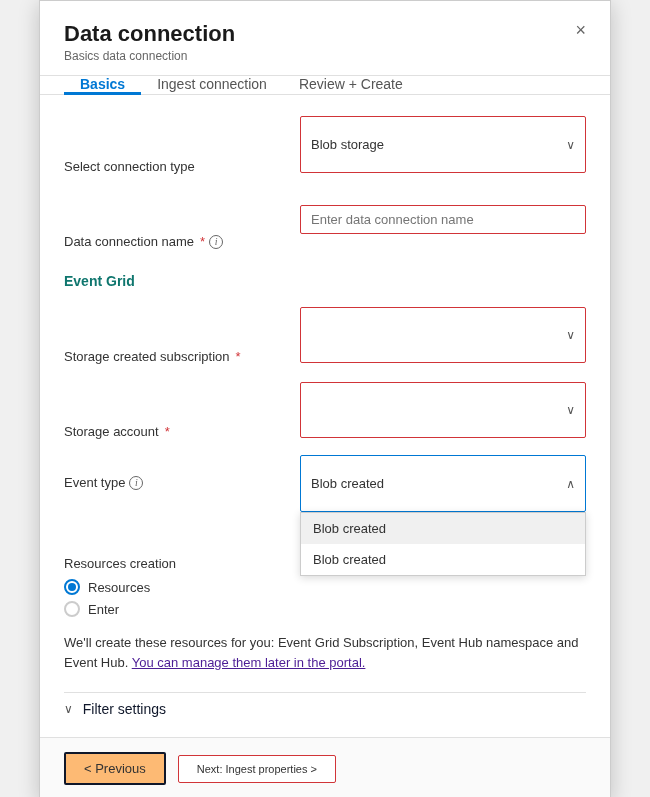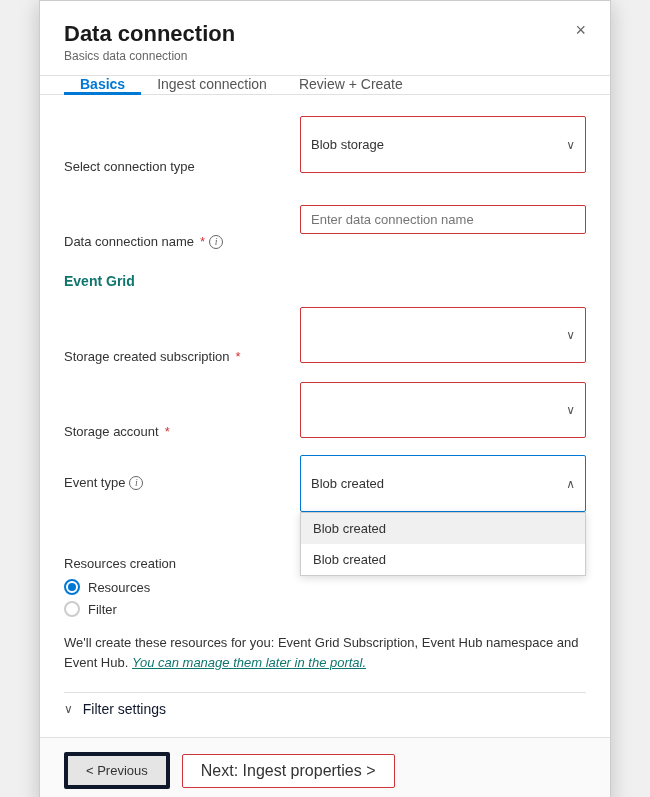--- a/index.html
+++ b/index.html
@@ -204,23 +204,22 @@
       font-size: 13px;
       color: #333;
     }
     .info-text {
       font-size: 13px;
       color: #333;
       line-height: 1.5;
       margin-bottom: 20px;
     }
     .info-text a {
-      color: #0f766e;
+      color: #4c1d95;
       text-decoration: underline;
-      font-style: italic;
     }
     .filter-section {
       display: flex;
       align-items: center;
       gap: 10px;
       padding-top: 8px;
       border-top: 1px solid #e0e0e0;
       margin-top: 8px;
     }
     .chevron-icon {
@@ -235,32 +234,32 @@
     .dialog-footer {
       padding: 14px 24px;
       border-top: 1px solid #e0e0e0;
       display: flex;
       gap: 12px;
       align-items: center;
       background: #fafafa;
     }
     .btn-secondary {
       padding: 7px 18px;
-      border: 4px solid #0f172a;
-      background: #e5e5e5;
+      border: 2px solid #0f172a;
+      background: #fdba74;
       font-size: 13px;
       color: #333;
       cursor: pointer;
       border-radius: 2px;
     }
     .btn-primary-outline {
       padding: 7px 18px;
       border: 1.5px solid #d13438;
       background: #fff;
-      font-size: 16px;
+      font-size: 11px;
       color: #333;
       cursor: pointer;
       border-radius: 2px;
     }
   </style>
 </head>
 <body>
 
 <div class="dialog">
 
@@ -350,21 +349,21 @@
       <div class="form-label" style="margin-bottom:8px;width:auto;">Resources creation</div>
       <div class="radio-group">
         <label class="radio-option">
           <div class="radio-input checked">
             <div class="radio-inner"></div>
           </div>
           <span class="radio-label">Resources</span>
         </label>
         <label class="radio-option">
           <div class="radio-input"></div>
-          <span class="radio-label">Filter</span>
+          <span class="radio-label">Enter</span>
         </label>
       </div>
     </div>
 
     <div class="info-text">
       <span>We'll create these resources for you: Event Grid Subscription, Event Hub namespace and Event Hub.</span>
       <a href="#">You can manage them later in the portal.</a>
     </div>
 
     <div class="filter-section">

